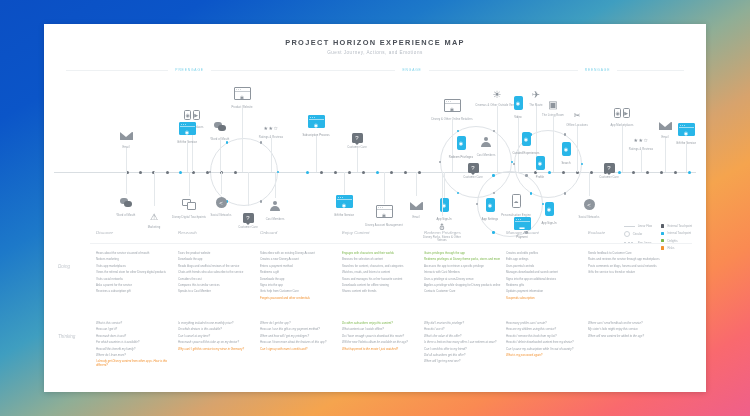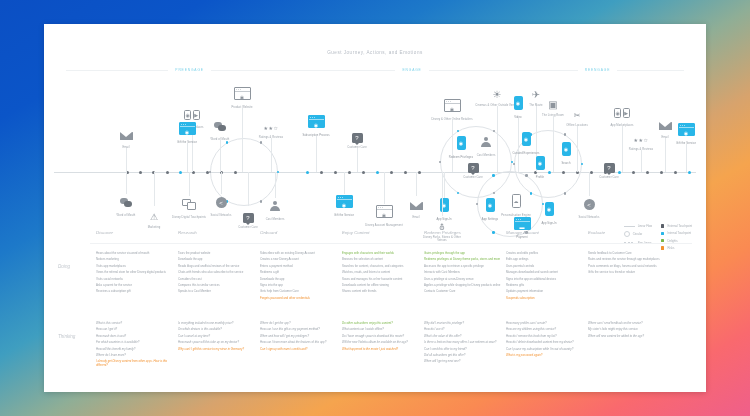--- a/index.html
+++ b/index.html
@@ -143,20 +143,21 @@
   .cell li{ list-style:none; font-size:2.85px; line-height:3.8px; color:#9aa1a9; margin-bottom:2.6px; }
   .cell li.green{ color:#7ab648; }
   .cell li.orange{ color:#f2912f; }
   .cell.think li{ font-style:italic; }
 </style>
 </head>
 <body>
 
 <div class="canvas">
 
+  <div class="title">PROJECT HORIZON EXPERIENCE MAP</div>
   <div class="subtitle">Guest Journey, Actions, and Emotions</div>
 
   <div class="phases" id="phase-band">
       <div class="phase" style="left: 0%; width: 40%;">
         <span class="ln"></span>
         <span class="lbl">PREENGAGE</span>
         <span class="ln"></span>
       </div>
       <div class="phase" style="left: 40%; width: 32%;">
         <span class="ln"></span>

